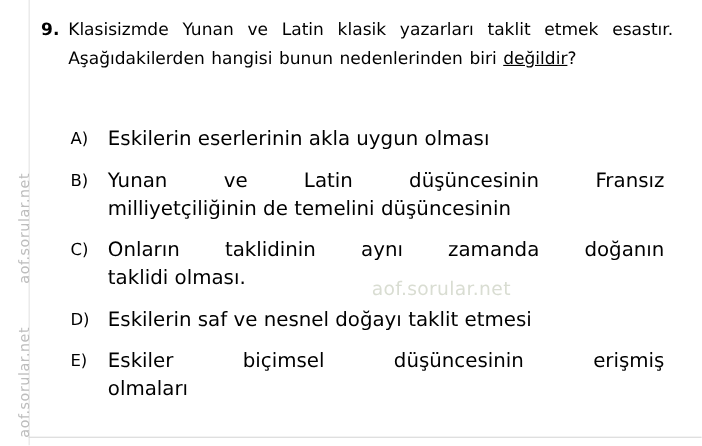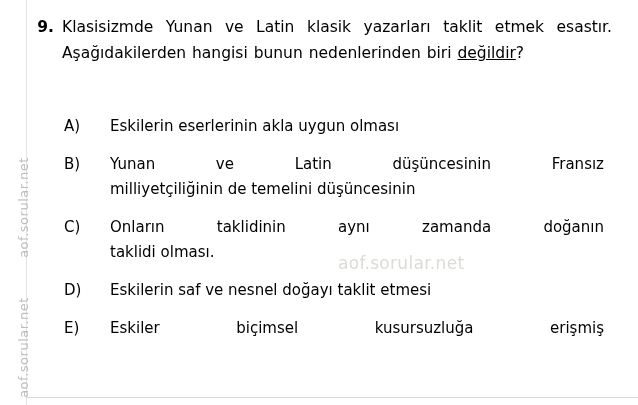--- a/index.html
+++ b/index.html
@@ -115,26 +115,25 @@
     margin-bottom: 13px;
   }
   .opt-letter {
     width: 34px;
     flex: 0 0 34px;
     font-size: 15px;
     line-height: 25px;
   }
   .opt-text {
     flex: 1 1 auto;
-    font-size: 15px;
+    font-size: 18px;
     line-height: 25px;
     text-align: justify;
     padding-right: 20px;
     box-sizing: border-box;
-    margin-left: 12px;
   }
   .opt-text.nojustify {
     text-align: left;
   }
   .opt-text .line {
     display: block;
   }
   .opt-text .line.just {
     text-align: justify;
     text-align-last: justify;
@@ -198,21 +197,22 @@
       <div class="option">
         <div class="opt-letter">D)</div>
         <div class="opt-text nojustify">
           <span class="line">Eskilerin  saf ve nesnel doğayı taklit etmesi</span>
         </div>
       </div>
 
       <div class="option">
         <div class="opt-letter">E)</div>
         <div class="opt-text">
-          <span class="line just">Eskiler biçimsel kusursuzluğa erişmiş</span>
+          <span class="line just">Eskiler biçimsel düşüncesinin erişmiş</span>
+          <span class="line">olmaları</span>
         </div>
       </div>
 
     </div>
   </div>
 
   <div class="bottom-rule"></div>
 </div>
 
 </body></html>

